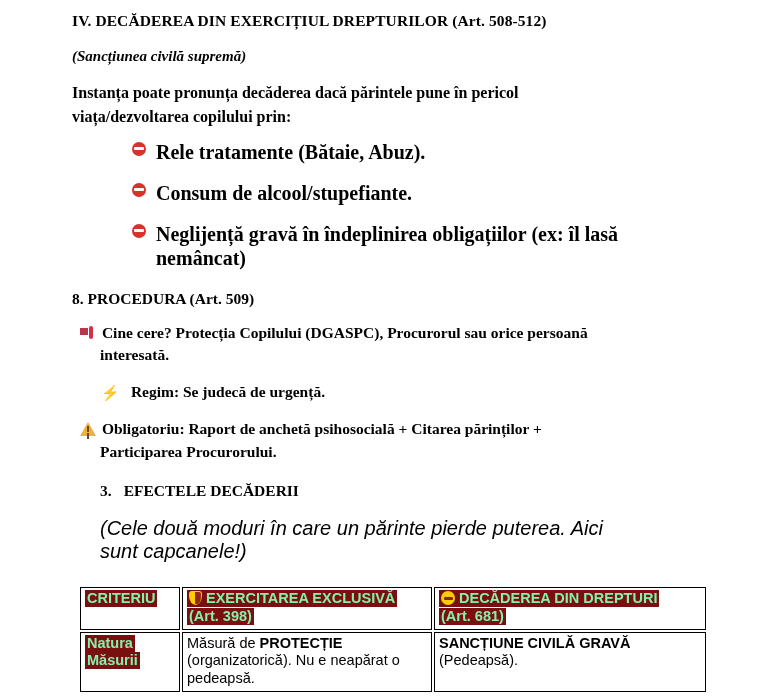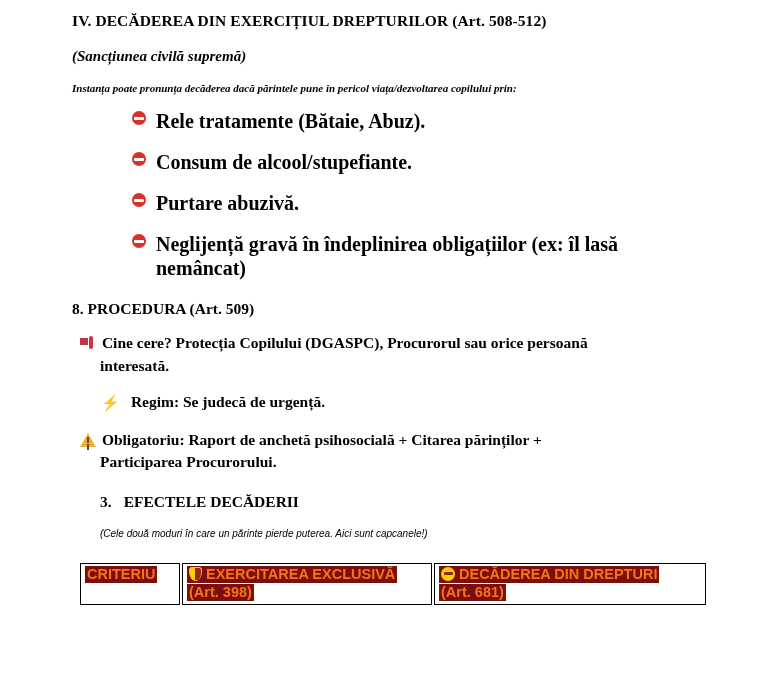--- a/index.html
+++ b/index.html
@@ -36,44 +36,43 @@
     font-weight: bold;
     font-style: italic;
     margin: 18px 0 0 0;
   }
   .h-sec {
     font-size: 15.5px;
     font-weight: bold;
     margin: 20px 0 0 0;
   }
   .para {
-    font-size: 11px;
+    font-size: 16px;
     font-weight: bold;
     line-height: 1.45;
     margin: 16px 0 0 0;
     max-width: 600px;
-    font-style: italic;
   }
   .para-indent {
     font-size: 15.5px;
     font-weight: bold;
     line-height: 1.45;
     margin: 14px 0 0 0;
     padding-left: 28px;
     text-indent: -20px;
     max-width: 600px;
   }
   .para-indent.deep {
     padding-left: 62px;
     text-indent: -20px;
   }
   .note-italic {
     font-family: "Liberation Sans", "DejaVu Sans", sans-serif;
     font-style: italic;
-    font-size: 10px;
+    font-size: 20px;
     margin: 17px 0 0 0;
     padding-left: 28px;
   }
   .h-sec-num {
     font-size: 15.5px;
     font-weight: bold;
     margin: 19px 0 0 0;
     padding-left: 28px;
   }
   .h-sec-num .numgap { display: inline-block; width: 12px; }
@@ -188,21 +187,21 @@
     font-size: 14.5px;
     line-height: 1.22;
     background: #ffffff;
   }
   .col1 { width: 90px; }
   .col2 { width: 240px; }
   .col3 { width: 262px; }
 
   .hl {
     background: #7a0f0f;
-    color: #f97316;
+    color: #86efac;
     font-weight: bold;
     padding: 0 2px 1px 2px;
     box-decoration-break: clone;
     -webkit-box-decoration-break: clone;
   }
   .hdr-line { display: block; }
   .hdr-cell { padding-top: 3px; }
 
   .ico-shield {
     display: inline-block;
@@ -267,24 +266,20 @@
     <li>
       <span class="ico-noentry"></span>
       <span>Rele tratamente (Bătaie, Abuz).</span>
     </li>
     <li>
       <span class="ico-noentry"></span>
       <span>Consum de alcool/stupefiante.</span>
     </li>
     <li>
       <span class="ico-noentry"></span>
-      <span>Purtare abuzivă.</span>
-    </li>
-    <li>
-      <span class="ico-noentry"></span>
       <span>Neglijență gravă în îndeplinirea obligațiilor (ex: îl lasă nemâncat)</span>
     </li>
   </ul>
 
   <div class="h-sec">8. PROCEDURA (Art. 509)</div>
 
   <div class="para-indent">
     <span class="ico-flag"></span>
     <span>Cine cere? Protecția Copilului (DGASPC), Procurorul sau orice persoană interesată.</span>
   </div>
@@ -313,16 +308,28 @@
         </td>
         <td class="col2 hdr-cell">
           <span class="hl"><span class="ico-shield"></span><span>EXERCITAREA EXCLUSIVĂ</span></span>
           <span class="hdr-line"><span class="hl">(Art. 398)</span></span>
         </td>
         <td class="col3 hdr-cell">
           <span class="hl"><span class="ico-noentry-gold"></span><span>DECĂDEREA DIN DREPTURI</span></span>
           <span class="hdr-line"><span class="hl">(Art. 681)</span></span>
         </td>
       </tr>
+      <tr>
+        <td class="col1">
+          <span class="hl">Natura</span><br>
+          <span class="hl">Măsurii</span>
+        </td>
+        <td class="col2">
+          <span>Măsură de </span><span class="cell-strong">PROTECȚIE</span><span> (organizatorică). Nu e neapărat o pedeapsă.</span>
+        </td>
+        <td class="col3">
+          <span class="cell-strong">SANCȚIUNE CIVILĂ GRAVĂ</span><span> (Pedeapsă).</span>
+        </td>
+      </tr>
     </tbody>
   </table>
 
 </div>
 
 </body></html>

